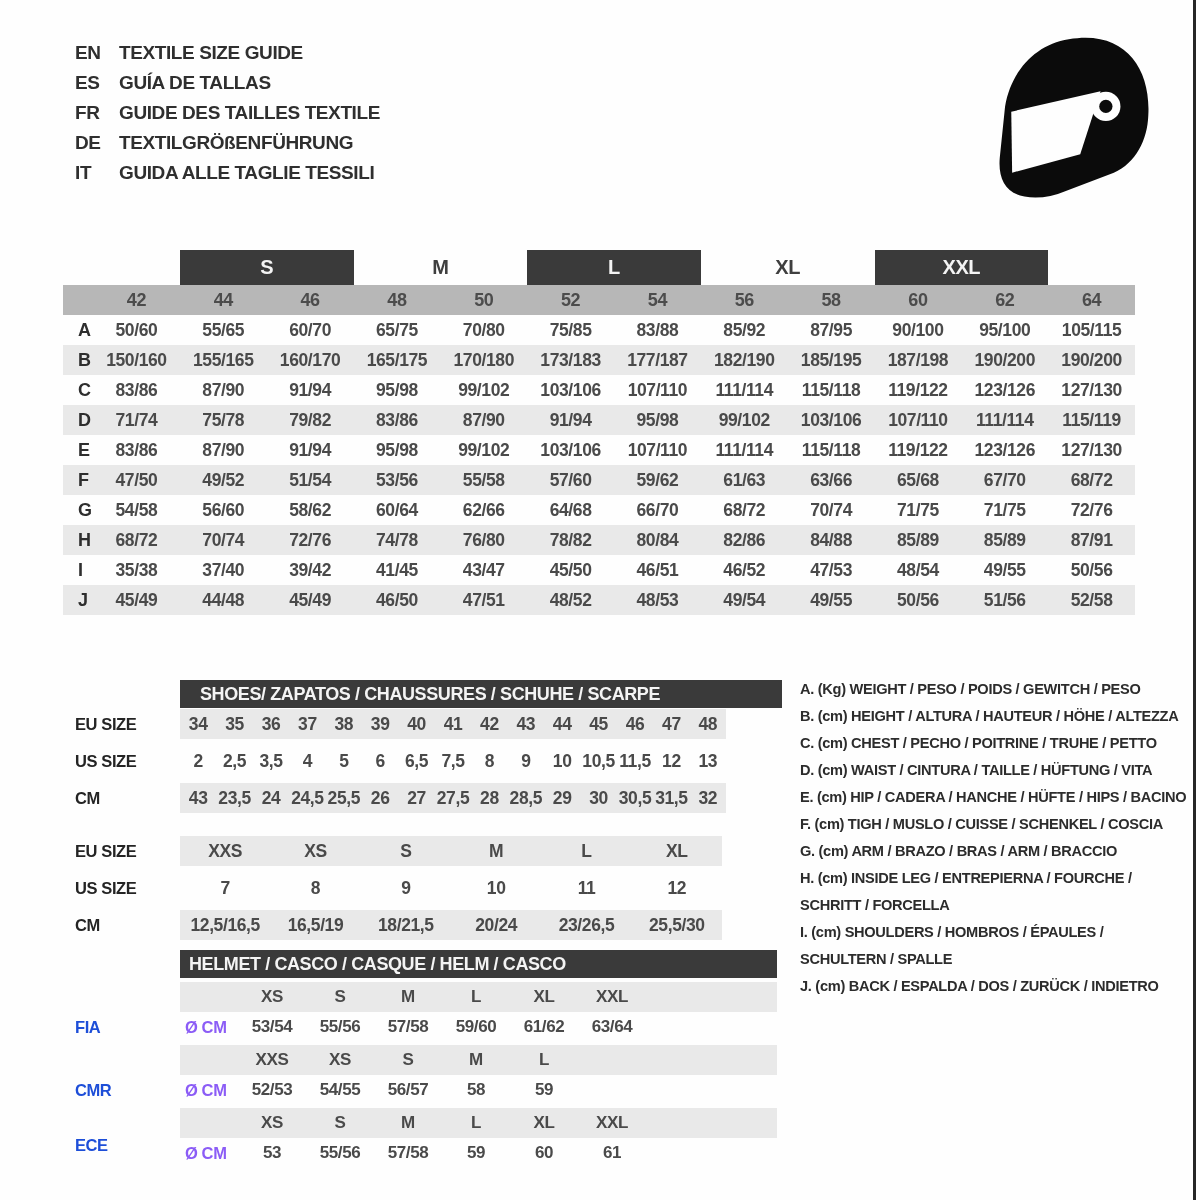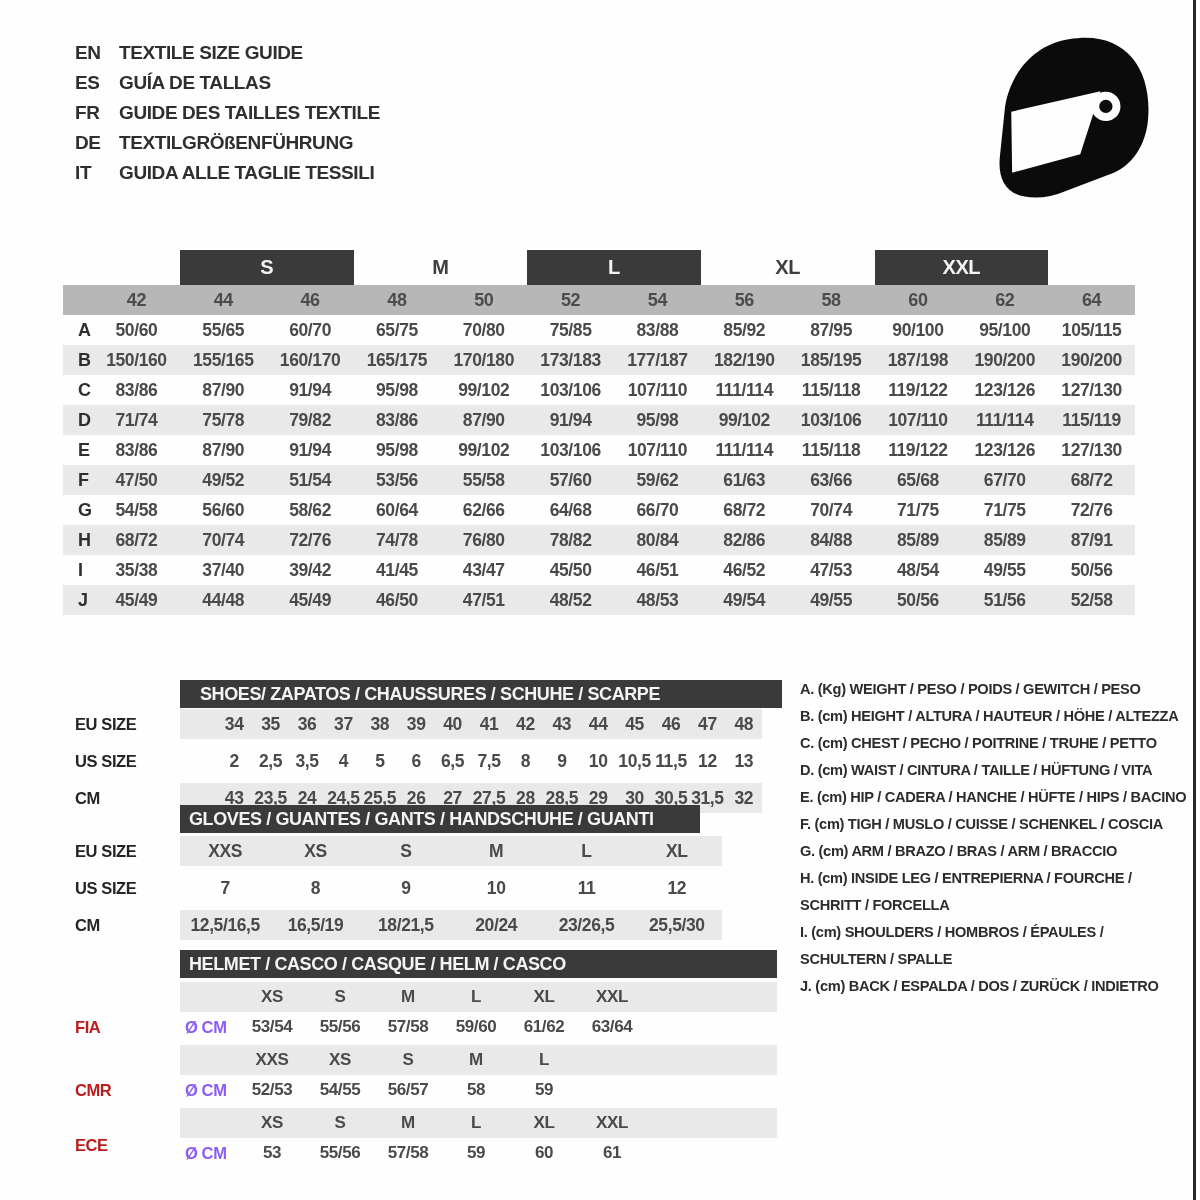--- a/index.html
+++ b/index.html
@@ -42,41 +42,41 @@
     font-size:18px;line-height:28px;padding-left:9px;white-space:nowrap;box-sizing:border-box;}
   .mrow{position:relative;height:30px;margin-bottom:7px;}
   .mlabel{position:absolute;left:12px;top:0;line-height:30px;font-size:16.5px;color:#242424;white-space:nowrap;}
   .band{position:absolute;left:117px;top:0;bottom:0;display:grid;}
   .cell{text-align:center;line-height:30px;font-size:17.5px;color:#4a4a4a;white-space:nowrap;}
 
   
   .shoes{position:absolute;left:63px;top:680px;width:719px;height:122px;}
   .shoes .bar{top:0;width:602px;padding-left:20px;}
   .shoes .mrows{position:absolute;left:0;right:0;top:29px;}
-  .shoes .band{width:546px;grid-template-columns:repeat(15,1fr);padding-left:36px;}
+  .shoes .band{width:546px;grid-template-columns:repeat(15,1fr);}
   .shoes .mrow:nth-child(odd) .band{background:#e9e9e9;}
 
   
   .gloves{position:absolute;left:63px;top:805px;width:659px;height:130px;}
   .gloves .bar{top:0;width:520px;}
   .gloves .mrows{position:absolute;left:0;right:0;top:31px;}
   .gloves .band{width:542px;grid-template-columns:repeat(6,1fr);}
   .gloves .mrow:nth-child(odd) .band{background:#e9e9e9;}
 
   
   .helm{position:absolute;left:63px;top:950px;width:714px;height:220px;}
   .helm .bar{top:0;width:597px;}
   .hrow{position:absolute;left:117px;width:597px;height:30px;
     display:grid;grid-template-columns:58px repeat(6,68px) 1fr;}
   .hrow.gray{background:#e9e9e9;}
   .hunit{line-height:30px;font-size:16.5px;color:#8b5cf6;padding-left:5px;white-space:nowrap;}
   .hcells{display:contents;}
   .hcell{text-align:center;line-height:30px;font-size:17px;color:#4a4a4a;white-space:nowrap;}
   .hr1{top:32px;} .hr2{top:62px;} .hr3{top:95px;} .hr4{top:125px;} .hr5{top:158px;} .hr6{top:188px;}
-  .hsec{position:absolute;left:12px;height:30px;line-height:30px;font-size:16.5px;color:#b91c1c;}
+  .hsec{position:absolute;left:12px;height:30px;line-height:30px;font-size:16.5px;color:#1d4ed8;}
   .hl1{top:62px;} .hl2{top:125px;} .hl3{top:180px;text-align:center;}
 
   
   .legend{position:absolute;left:800px;top:676px;width:398px;}
   .legline{height:27px;line-height:27px;font-size:14.6px;color:#2c2c2c;white-space:nowrap;letter-spacing:-0.3px;}
 
   
   .edge{position:absolute;left:1193px;top:0;width:3px;height:1200px;background:#262626;}
 </style>
 </head>
@@ -256,21 +256,20 @@
             <span class="cell">30</span>
             <span class="cell">30,5</span>
             <span class="cell">31,5</span>
             <span class="cell">32</span>
           </div>
       </div>
       </div>
   </div>
 
   <div class="gloves">
-    <div class="bar">GLOVES / GUANTES / GANTS / HANDSCHUHE / GUANTI</div>
     <div class="mrows">
 
     <div class="mrow">
         <div class="mlabel">EU SIZE</div>
         <div class="band">
 
         <span class="cell">XXS</span>
             <span class="cell">XS</span>
             <span class="cell">S</span>
             <span class="cell">M</span>

